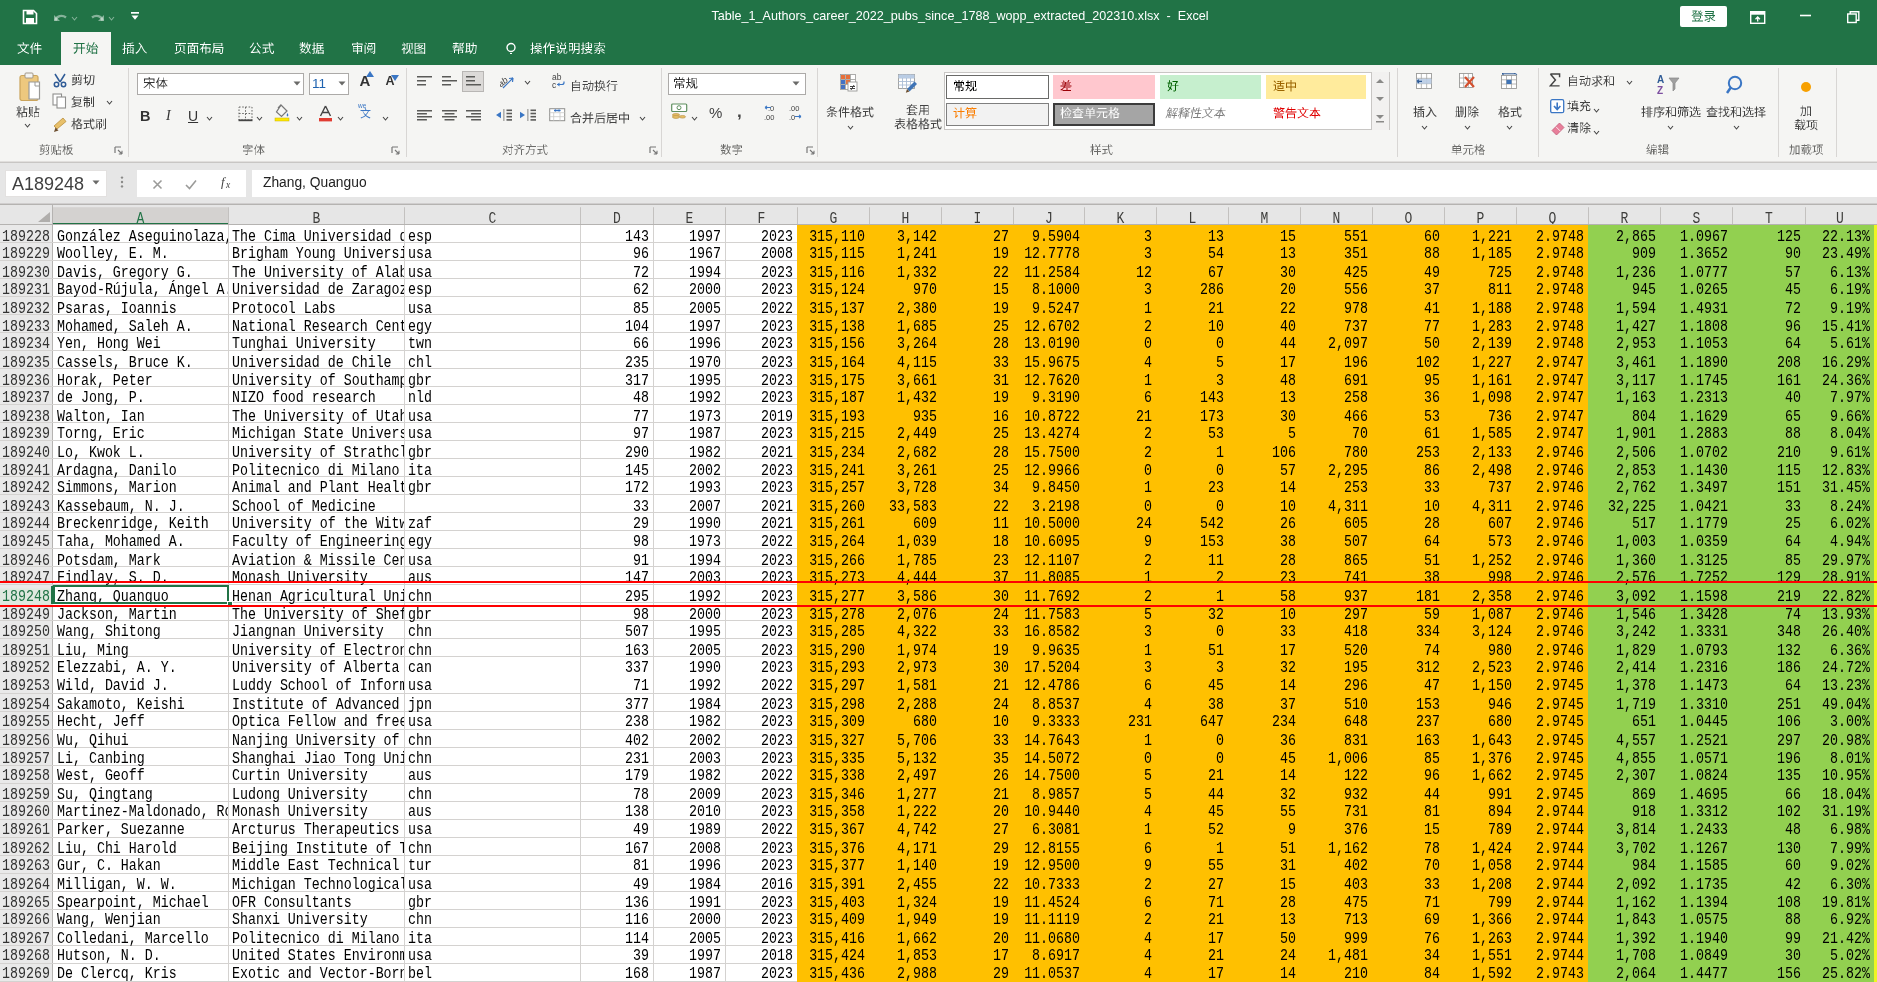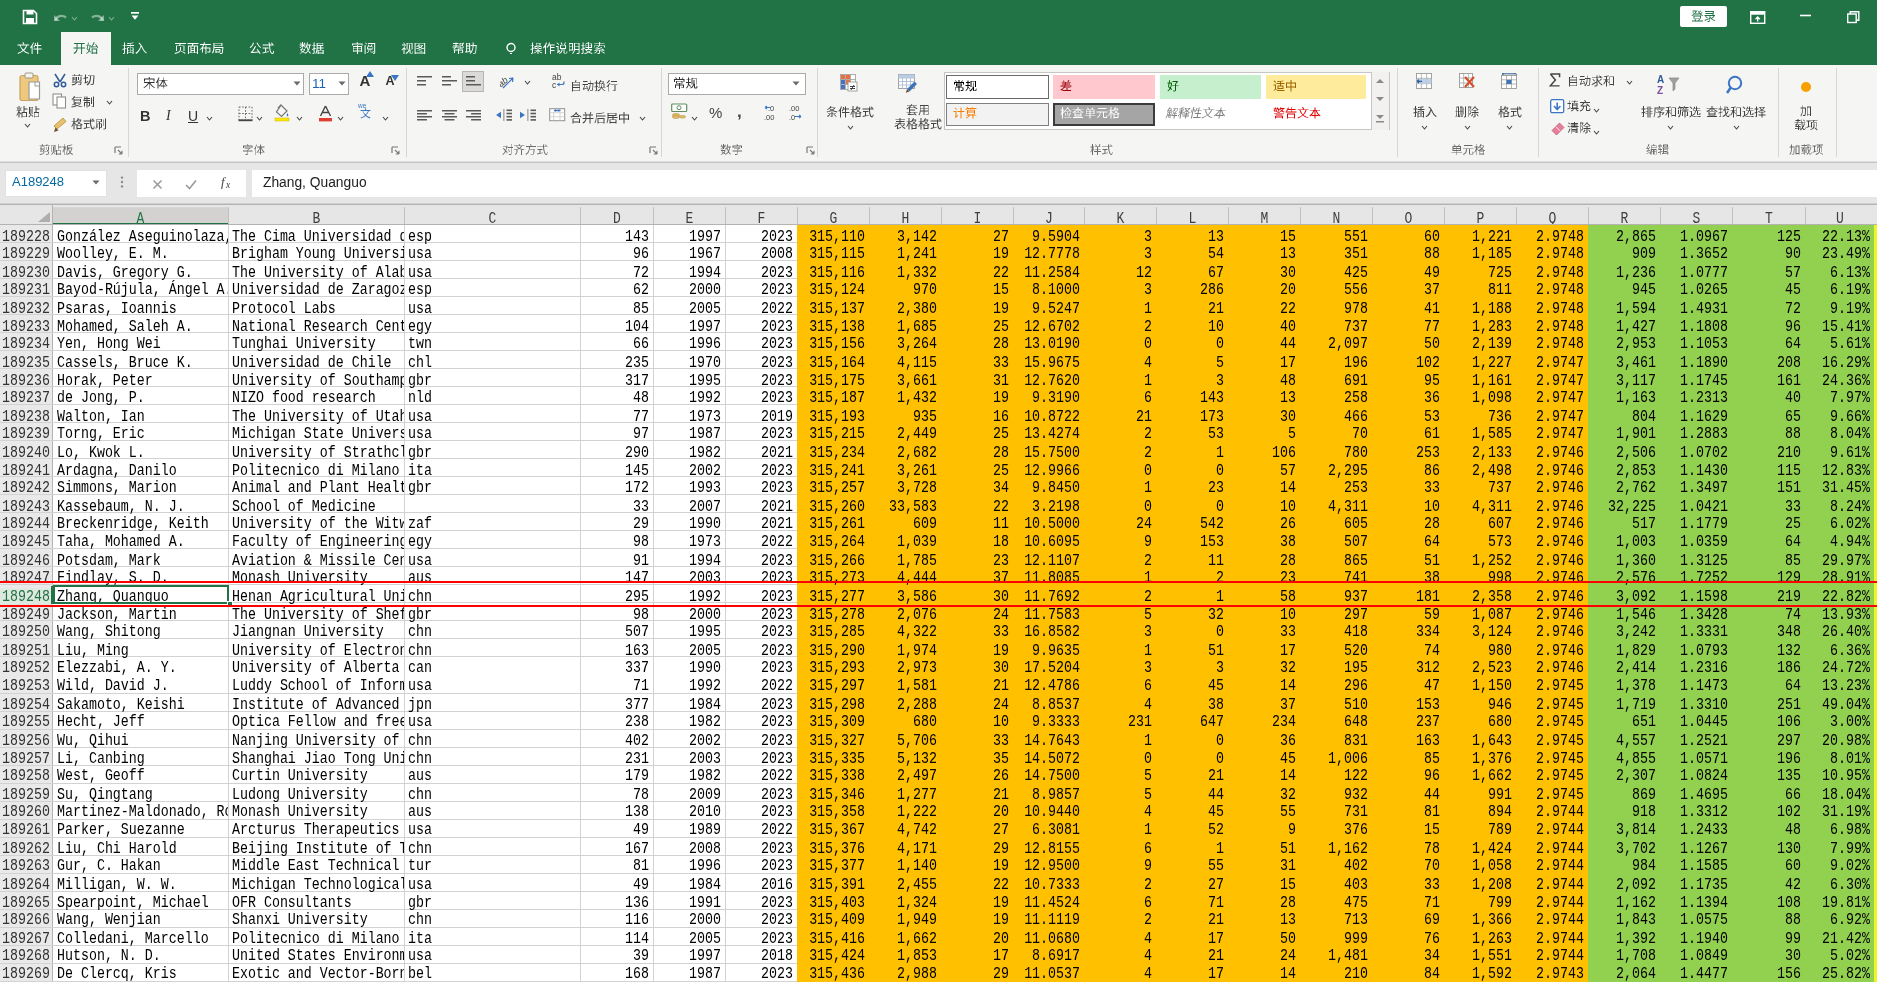--- a/index.html
+++ b/index.html
@@ -18,20 +18,21 @@
       <path d="M13.5 9.5 C12.5 5 7 3.5 3 6.5" fill="none" stroke="rgba(255,255,255,0.45)" stroke-width="2.4"></path>
       <path d="M15 4 v6 h-6 z" fill="rgba(255,255,255,0.45)"></path>
     </svg>
     <svg style="position:absolute;left:108px;top:16px;" width="7.0" height="5.0" viewBox="0 0 7.0 5.0">
       <path d="M1 1 L3.5 4.0 L6.0 1" fill="none" stroke="rgba(255,255,255,0.45)" stroke-width="1.1"></path>
     </svg>
     <svg style="position:absolute;left:131px;top:12px;" width="8" height="9" viewBox="0 0 8 9">
       <rect x="0" y="0" width="8" height="1.7" fill="#fff"></rect>
       <path d="M0.5 3.5 h7 l-3.5 4.2 z" fill="#fff"></path>
     </svg>
+    <div style="position:absolute;left:600px;top:9px;width:720px;height:16px;color:#fff;font-size:12.6px;text-align:center;white-space:nowrap">Table_1_Authors_career_2022_pubs_since_1788_wopp_extracted_202310.xlsx&nbsp;&nbsp;-&nbsp;&nbsp;Excel</div>
     <div style="position:absolute;left:1680px;top:6px;width:47px;height:21px;background:#fff;border-radius:2px"></div>
     <svg style="position:absolute;left:1691px;top:9.5px;" width="25.0" height="13.0" viewBox="0 0 50 26">
       <path fill="#217346" d="M7 13L18 13L18 16L7 16ZM5 11L5 17L20 17L20 11ZM22 4C21 5 20 6 18 7C18 6 17 5 17 5C18 4 19 3 21 2L19 1C18 2 17 3 16 4C15 3 15 2 14 1L13 1C14 3 15 6 17 7L8 7C10 6 11 4 12 2L11 1L10 1L3 1L3 3L9 3C9 4 8 5 7 7C6 6 5 5 4 4L3 5C4 6 5 7 6 8C4 9 2 10 1 11C1 11 2 12 2 12C4 11 6 10 8 8L8 9L17 9L17 8C19 10 21 11 23 12C23 12 24 11 24 11C23 10 21 9 20 8C21 7 22 6 23 5ZM16 18C16 19 15 20 14 21L9 21L10 21C10 20 9 19 9 18L7 18C8 19 8 20 8 21L2 21L2 23L24 23L24 21L16 21C17 20 18 19 18 18ZM28 14C30 14 32 16 33 17L34 16C33 15 31 13 30 12ZM28 2L28 4L44 4L43 6L29 6L29 8L43 8L43 10L27 10L27 12L37 12L37 16C33 18 29 19 27 20L28 22C30 21 33 19 37 18L37 21C37 22 36 22 36 22C36 22 34 22 33 22C33 22 33 23 33 24C35 24 37 24 37 23C38 23 38 23 38 21L38 16C41 19 44 21 48 22C48 22 48 21 49 21C46 20 44 19 42 17C43 16 45 15 47 13L45 12C44 13 42 15 41 16C40 15 39 14 38 12L38 12L48 12L48 10L45 10C45 7 46 4 46 2L44 2L44 2Z"></path>
     </svg>
     <svg style="position:absolute;left:1750px;top:11px;" width="16" height="14" viewBox="0 0 16 14">
       <rect x="0.7" y="0.7" width="14" height="11.6" fill="none" stroke="#fff" stroke-width="1.4"></rect>
       <rect x="0.7" y="0.7" width="14" height="3" fill="#fff"></rect>
       <path d="M7.7 10.5 v-4 M5.5 8.2 l2.2-2.2 2.2 2.2" fill="none" stroke="#fff" stroke-width="1.3"></path>
     </svg>
     <svg style="position:absolute;left:1800px;top:14px;" width="12" height="3" viewBox="0 0 12 3">
@@ -498,21 +499,21 @@
       <path fill="#444" d="M14 3L14 22L15 22L15 20L20 20L20 22L22 22L22 3ZM15 19L15 5L20 5L20 19ZM5 1L5 5L1 5L1 7L5 7C4 13 4 18 1 21C1 22 2 22 2 23C5 19 6 13 6 7L10 7C10 16 10 19 9 20C9 20 9 20 8 20C8 20 7 20 6 20C6 21 6 22 6 22C7 22 8 22 9 22C10 22 10 22 11 21C11 20 12 17 12 6C12 6 12 5 12 5L6 5L6 1Z"></path>
     </svg>
     <svg style="position:absolute;left:1794px;top:119px;" width="24.0" height="12.5" viewBox="0 0 48 25">
       <path fill="#444" d="M18 2C19 3 20 4 21 5L22 4C21 3 20 2 19 1ZM20 9C20 11 19 13 17 15C17 13 17 10 17 7L23 7L23 6L16 6C16 4 16 2 16 1L15 1C15 2 15 4 15 6L9 6L9 4L13 4L13 2L9 2L9 0L7 0L7 2L3 2L3 4L7 4L7 6L1 6L1 7L15 7C15 11 16 15 16 17C15 19 14 20 12 21C13 22 13 22 13 23C15 22 16 20 17 19C18 21 19 22 21 22C22 22 23 21 23 18C23 17 22 17 22 17C22 20 21 21 21 21C20 21 19 19 18 17C20 15 21 12 22 9ZM2 18L2 20L8 19L8 22L10 22L10 19L14 19L14 17L10 18L10 16L13 16L13 14L10 14L10 12L8 12L8 14L5 14C5 13 6 12 6 11L14 11L14 10L7 10C7 9 7 9 8 8L6 7C6 8 5 9 5 10L2 10L2 11L4 11C4 12 4 13 3 13C3 14 3 14 2 14C3 15 3 15 3 16C3 16 4 16 5 16L8 16L8 18ZM39 9L39 14C39 16 38 19 32 21C32 21 33 22 33 22C40 20 41 17 41 14L41 9ZM41 18C42 20 45 21 46 23L47 21C46 20 44 18 42 17ZM25 16L25 18C27 17 30 16 33 15L33 14L30 15L30 5L33 5L33 3L25 3L25 5L28 5L28 15ZM34 6L34 17L36 17L36 7L44 7L44 17L45 17L45 6L40 6C40 5 40 4 41 3L47 3L47 2L33 2L33 3L39 3C38 4 38 5 38 6Z"></path>
     </svg>
     <svg style="position:absolute;left:1788.5px;top:143.5px;" width="34.5" height="12.0" viewBox="0 0 69 24">
       <path fill="#6b6b69" d="M13 3L13 21L15 21L15 20L19 20L19 21L21 21L21 3ZM15 18L15 5L19 5L19 18ZM4 1L4 5L1 5L1 7L4 7C4 12 4 17 1 20C1 21 2 21 2 22C5 18 6 13 6 7L10 7C9 15 9 19 9 19C9 19 8 20 8 20C8 20 7 20 5 19C6 20 6 21 6 21C7 21 8 21 9 21C9 21 10 21 10 20C11 19 11 16 11 6C11 5 11 5 11 5L6 5L6 1ZM40 2C41 3 42 4 43 5L44 4C43 3 42 2 41 1ZM42 8C42 10 41 13 40 14C39 12 39 10 39 7L45 7L45 6L39 6C39 4 39 2 39 0L37 0C37 2 37 4 37 6L31 6L31 4L36 4L36 2L31 2L31 0L30 0L30 2L25 2L25 4L30 4L30 6L24 6L24 7L37 7C37 11 38 14 39 16C37 18 36 19 35 20C35 21 36 21 36 22C37 21 38 20 39 18C40 20 41 21 43 21C44 21 45 20 45 17C45 17 44 16 44 16C44 19 43 20 43 20C42 20 41 19 40 17C42 14 43 12 44 9ZM24 18L25 19L31 19L31 22L32 22L32 18L36 18L36 17L32 17L32 15L36 15L36 13L32 13L32 12L31 12L31 13L27 13C28 13 28 12 29 11L36 11L36 9L30 9C30 9 30 8 30 8L29 7C28 8 28 9 28 9L25 9L25 11L27 11C27 12 26 12 26 12C26 13 26 14 25 14C25 14 26 15 26 15C26 15 27 15 28 15L31 15L31 17ZM60 8L60 13C60 16 60 18 53 20C54 21 54 21 54 22C61 20 62 16 62 13L62 8ZM62 18C64 19 66 20 67 22L68 20C67 19 65 18 63 17ZM47 16L47 17C49 17 52 16 55 15L54 13L52 14L52 5L54 5L54 3L47 3L47 5L50 5L50 15ZM56 5L56 16L57 16L57 7L65 7L65 16L66 16L66 5L61 5C61 5 62 4 62 3L68 3L68 1L55 1L55 3L60 3C60 4 60 5 59 5Z"></path>
     </svg>
     <div style="position:absolute;left:0px;top:163px;width:1877px;height:42px;background:#e6e6e6"></div>
     <div style="position:absolute;left:5px;top:169.5px;width:101.5px;height:27.5px;background:#fff;border:1px solid #e3e1e0"></div>
-    <div style="position:absolute;left:12px;top:174px;width:80px;height:18px;color:#0369a1;font-size:13px">A189248</div>
+    <div style="position:absolute;left:12px;top:174px;width:80px;height:18px;color:#404040;font-size:18px">A189248</div>
     <svg style="position:absolute;left:92px;top:180px;" width="8" height="5" viewBox="0 0 8 5">
       <path d="M0.5 0.5 L4 4.5 L7.5 0.5 z" fill="#6a6a68"></path>
     </svg>
     <svg style="position:absolute;left:120px;top:176px;" width="5" height="14" viewBox="0 0 5 14">
       <circle cx="2" cy="1.6" r="1.2" fill="#8a8a88"></circle>
       <circle cx="2" cy="6" r="1.2" fill="#8a8a88"></circle>
       <circle cx="2" cy="10.4" r="1.2" fill="#8a8a88"></circle>
     </svg>
     <div style="position:absolute;left:136.5px;top:169.5px;width:109px;height:27.5px;background:#fff"></div>
     <svg style="position:absolute;left:152px;top:179px;" width="11" height="11" viewBox="0 0 11 11">

